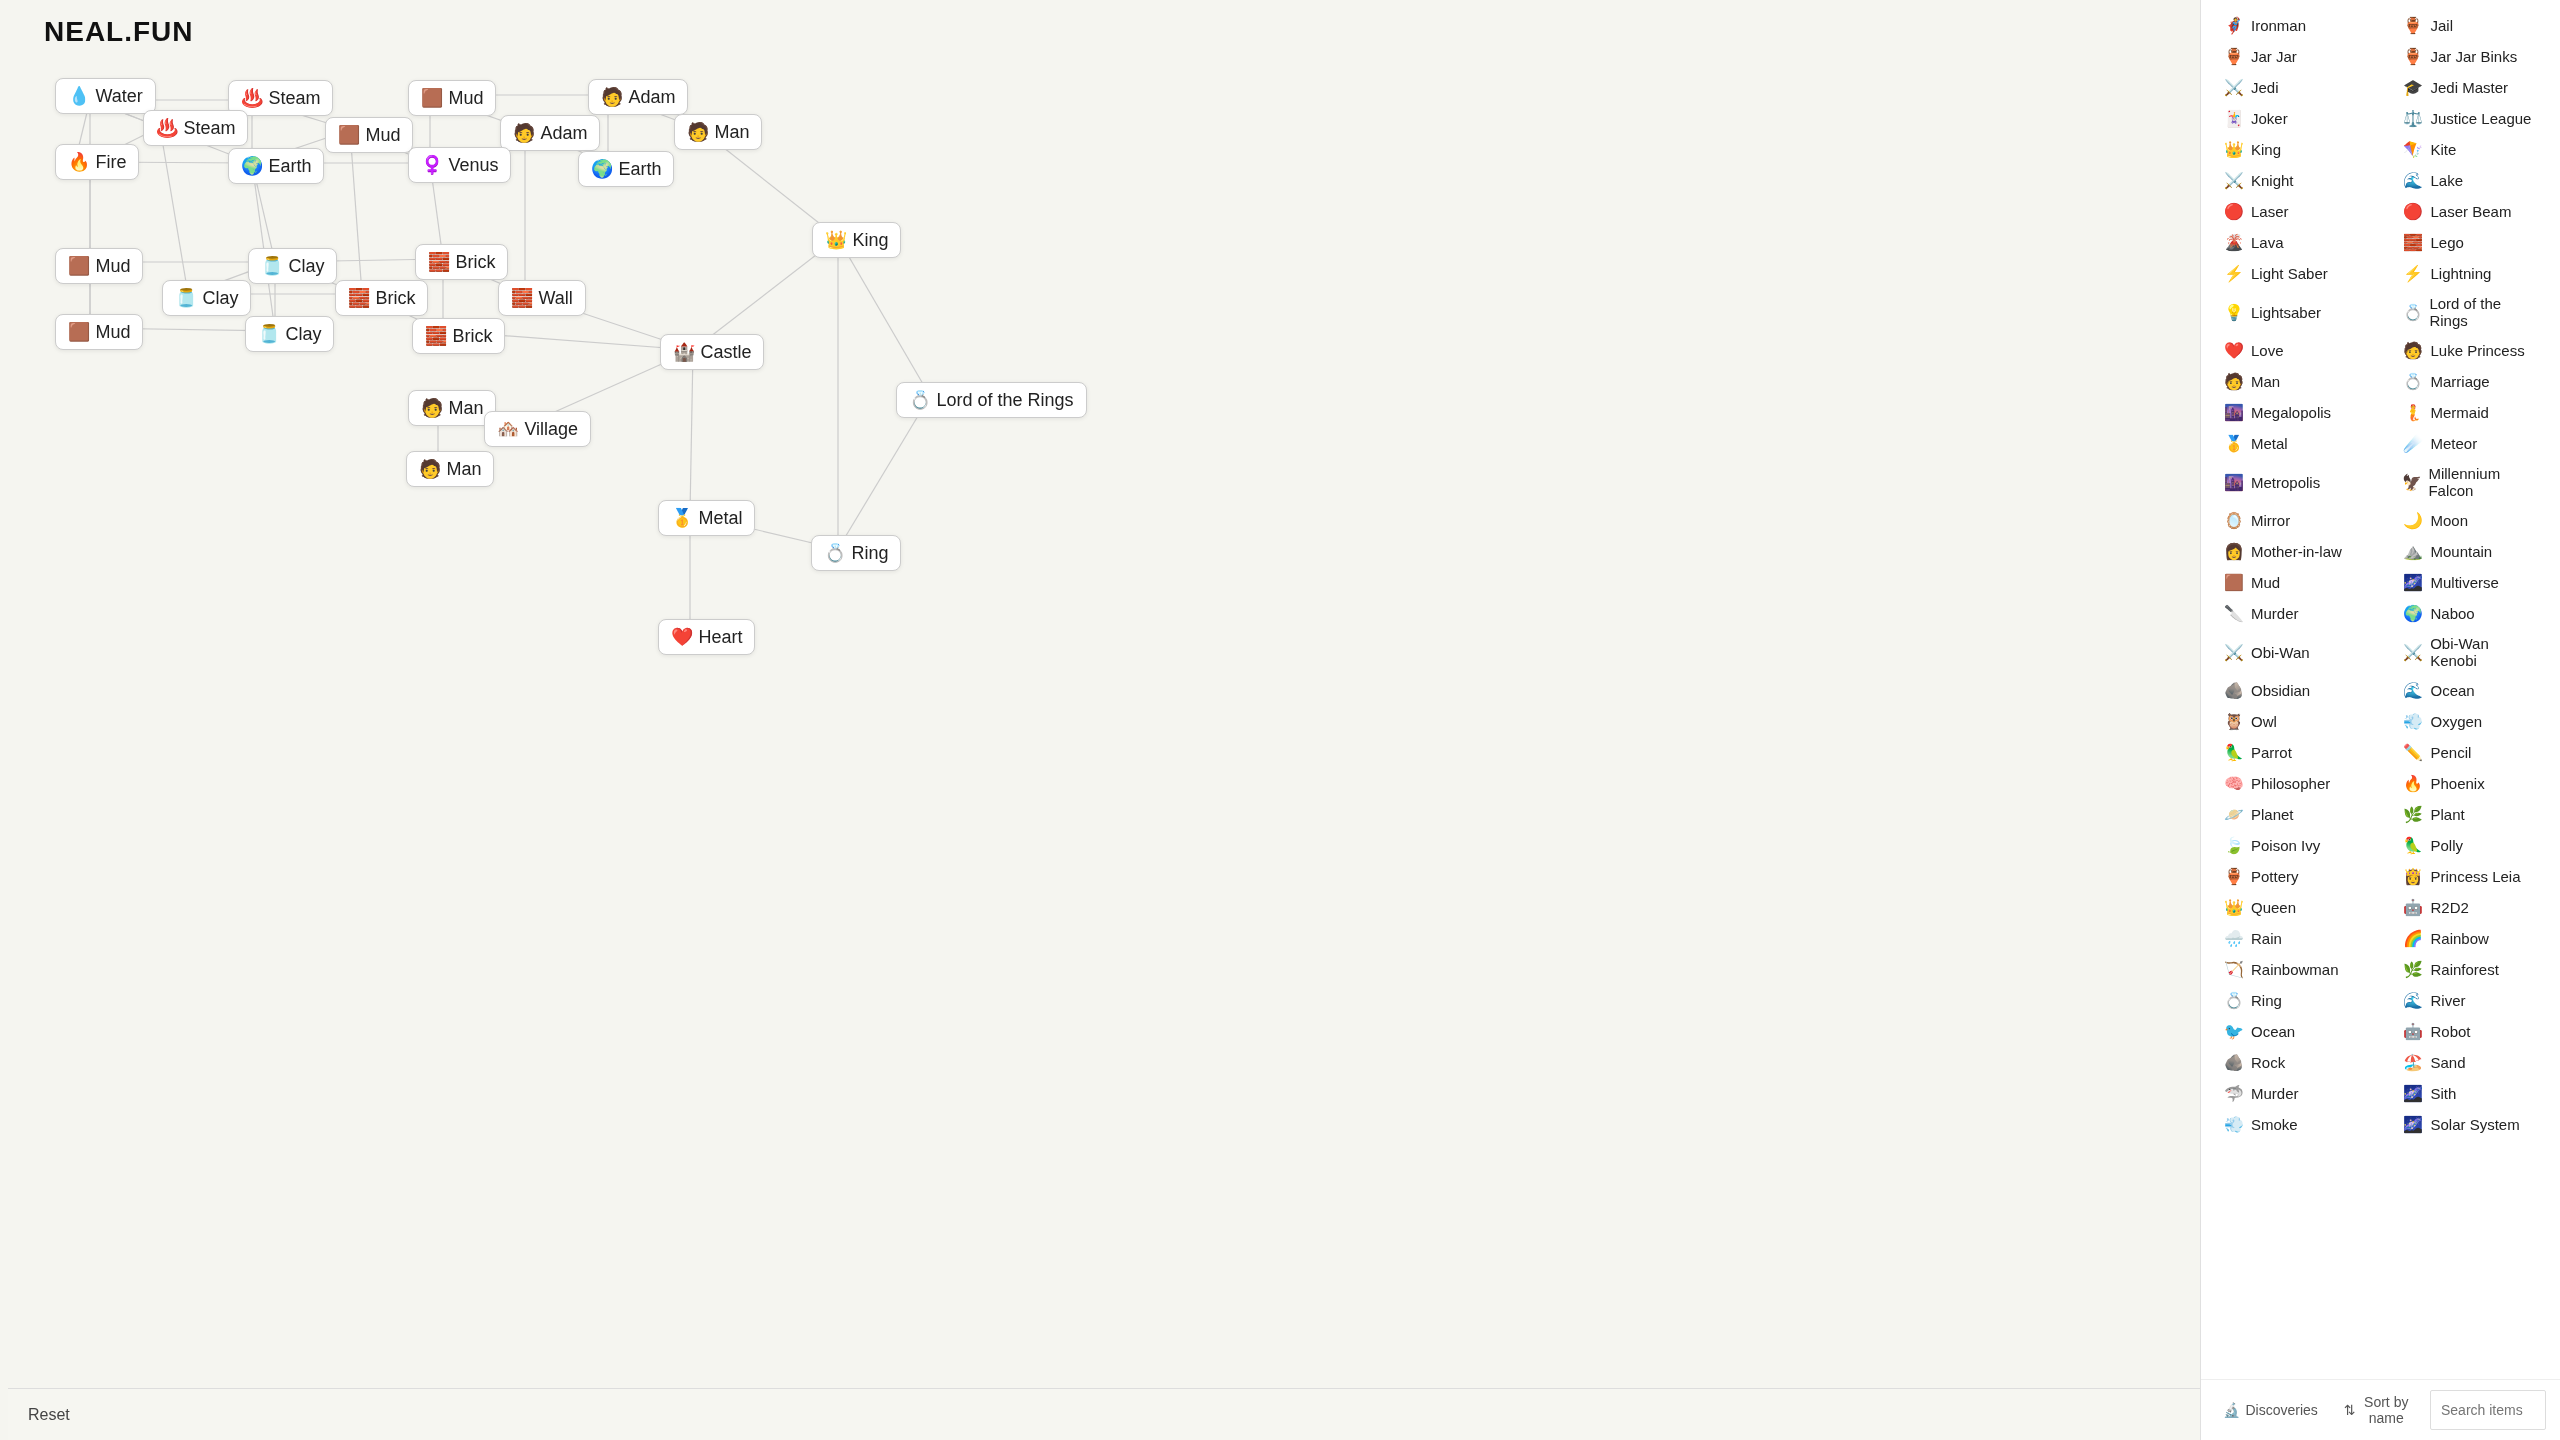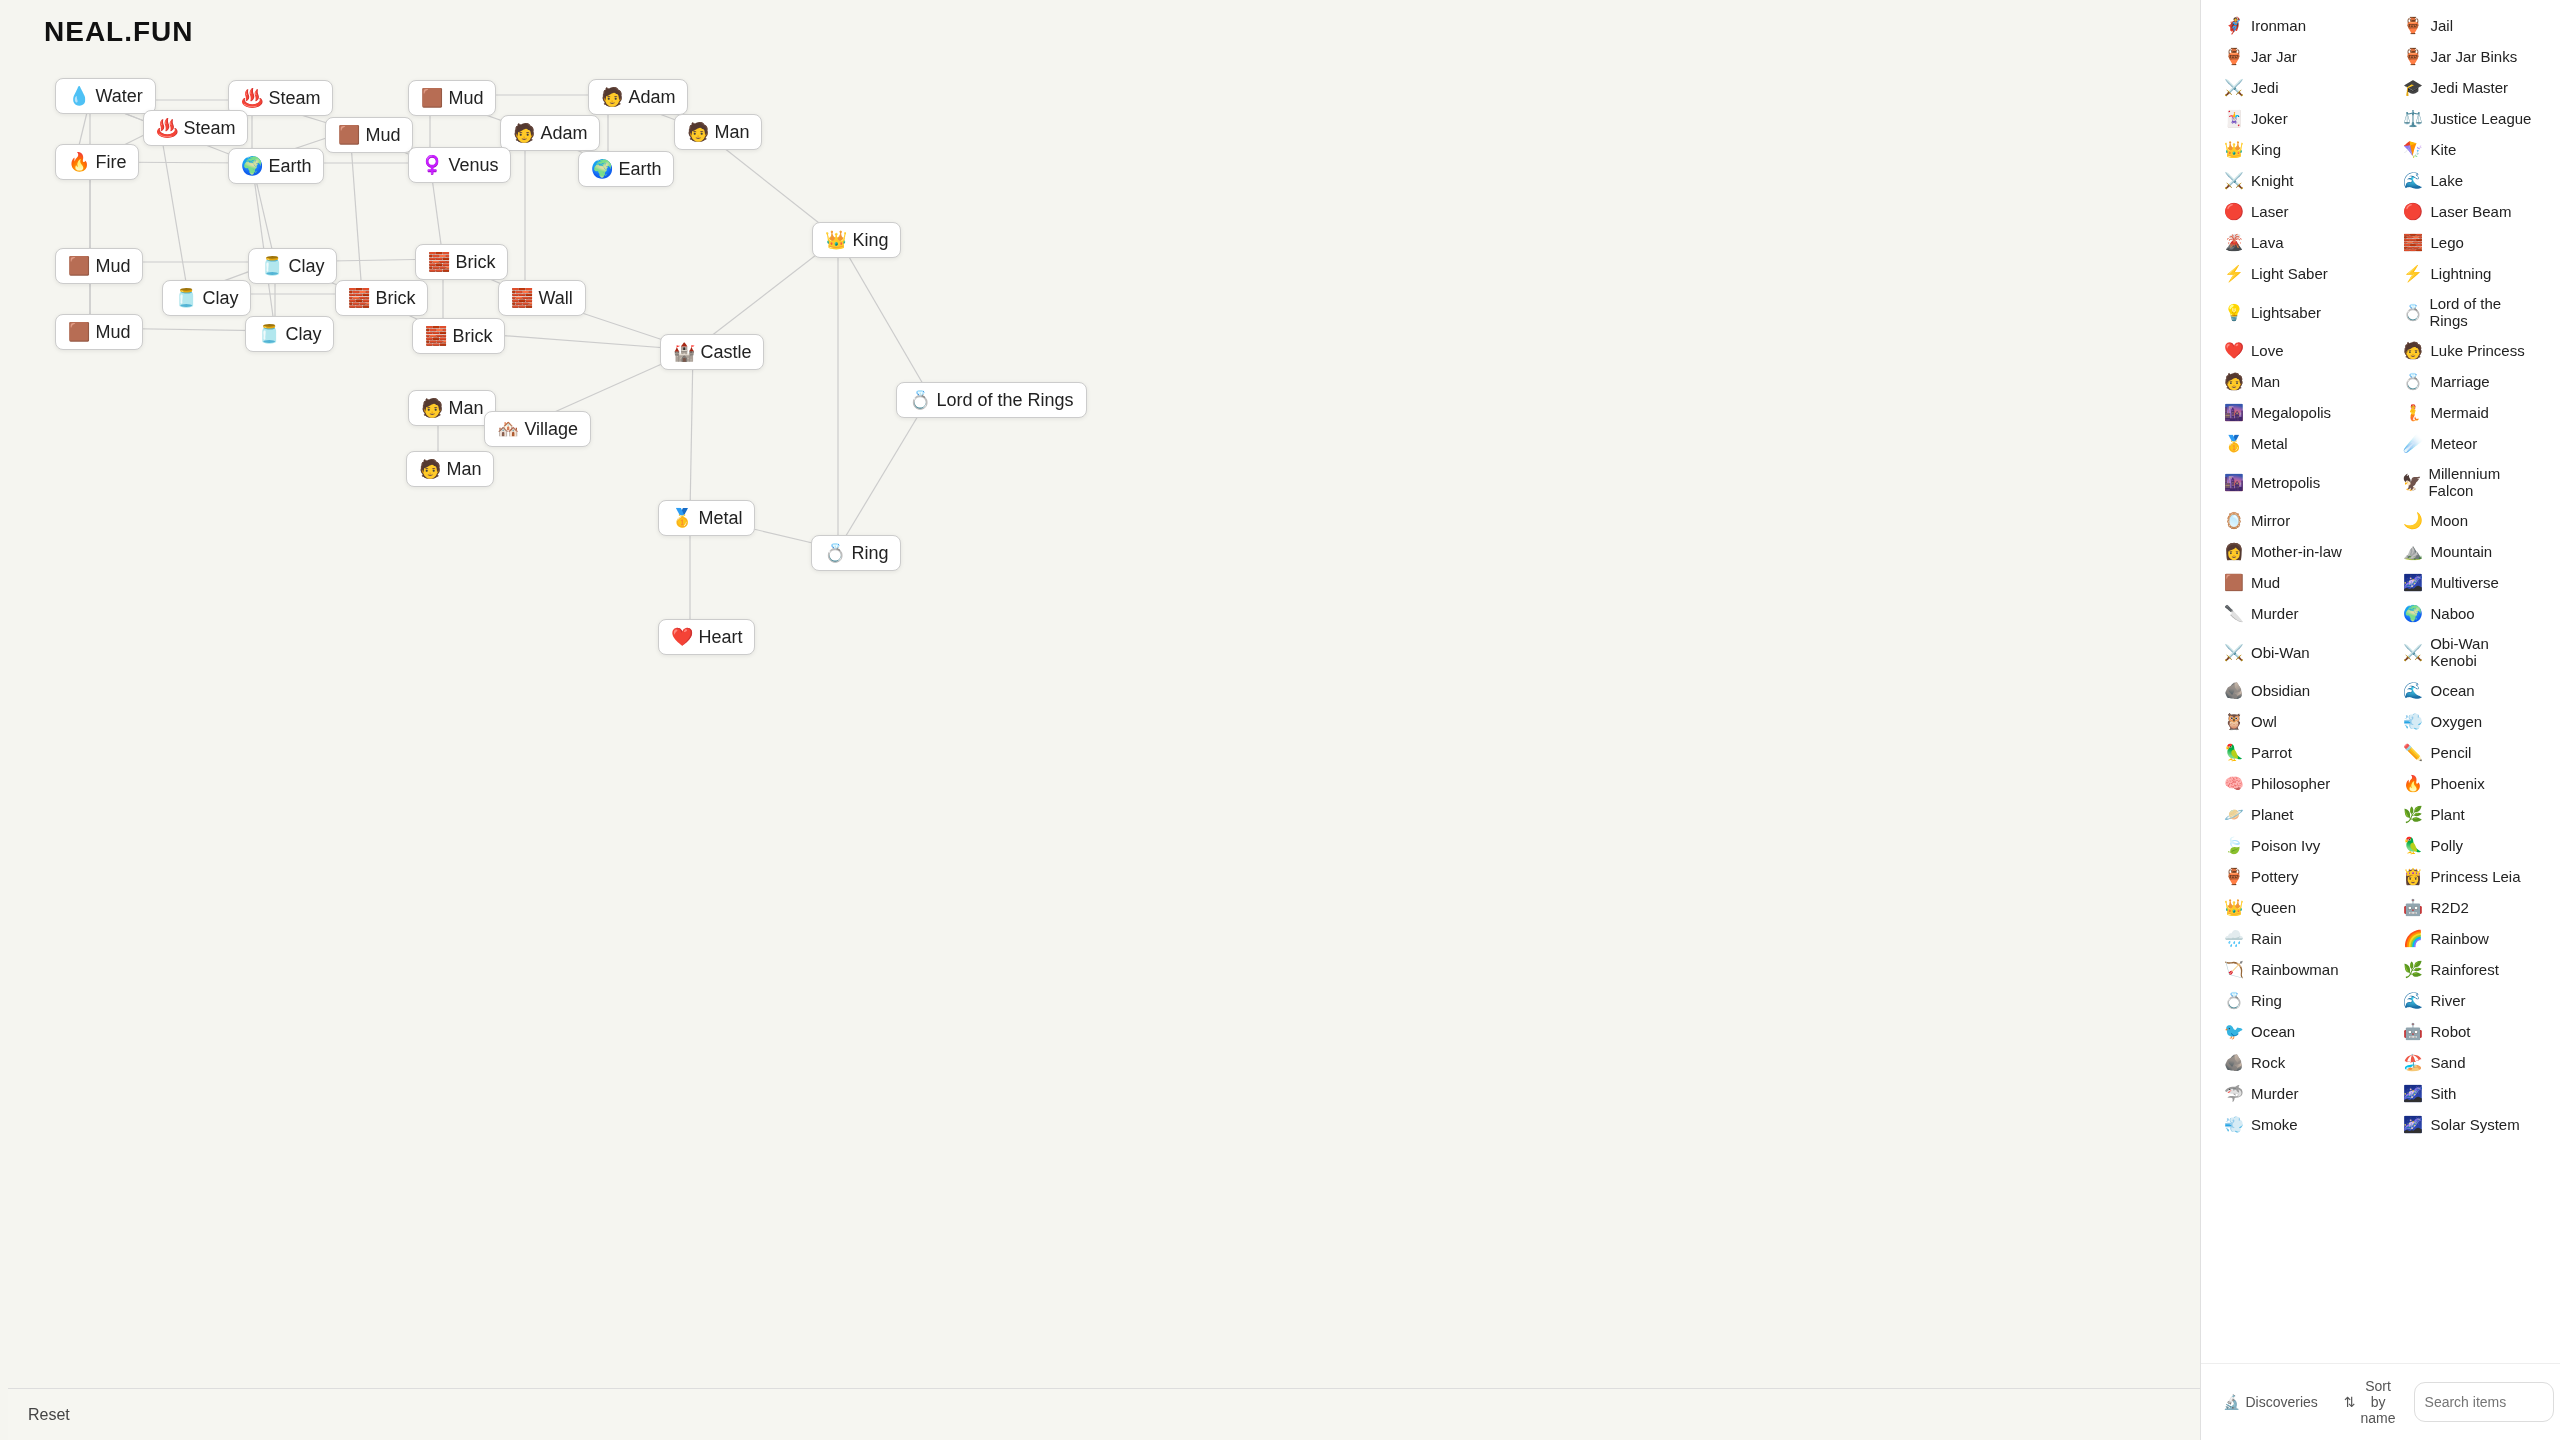--- a/index.html
+++ b/index.html
@@ -169,24 +169,24 @@
       color: #555;
       background: none;
       border: none;
       cursor: pointer;
       padding: 4px 8px;
       border-radius: 5px;
       margin-left: auto;
     }
     #search-input {
       border: 1px solid #ddd;
-      border-radius: 11px;
+      border-radius: 2px;
       padding: 11px 10px;
       font-size: 14px;
-      width: 140px;
+      width: 116px;
       outline: none;
     }
   </style>
 </head>
 <body>
 
 <div id="canvas">
   <svg id="lines-svg">
 
     <line x1="90" y1="100" x2="248" y2="100" stroke="#ccc" stroke-width="1.2"></line>

